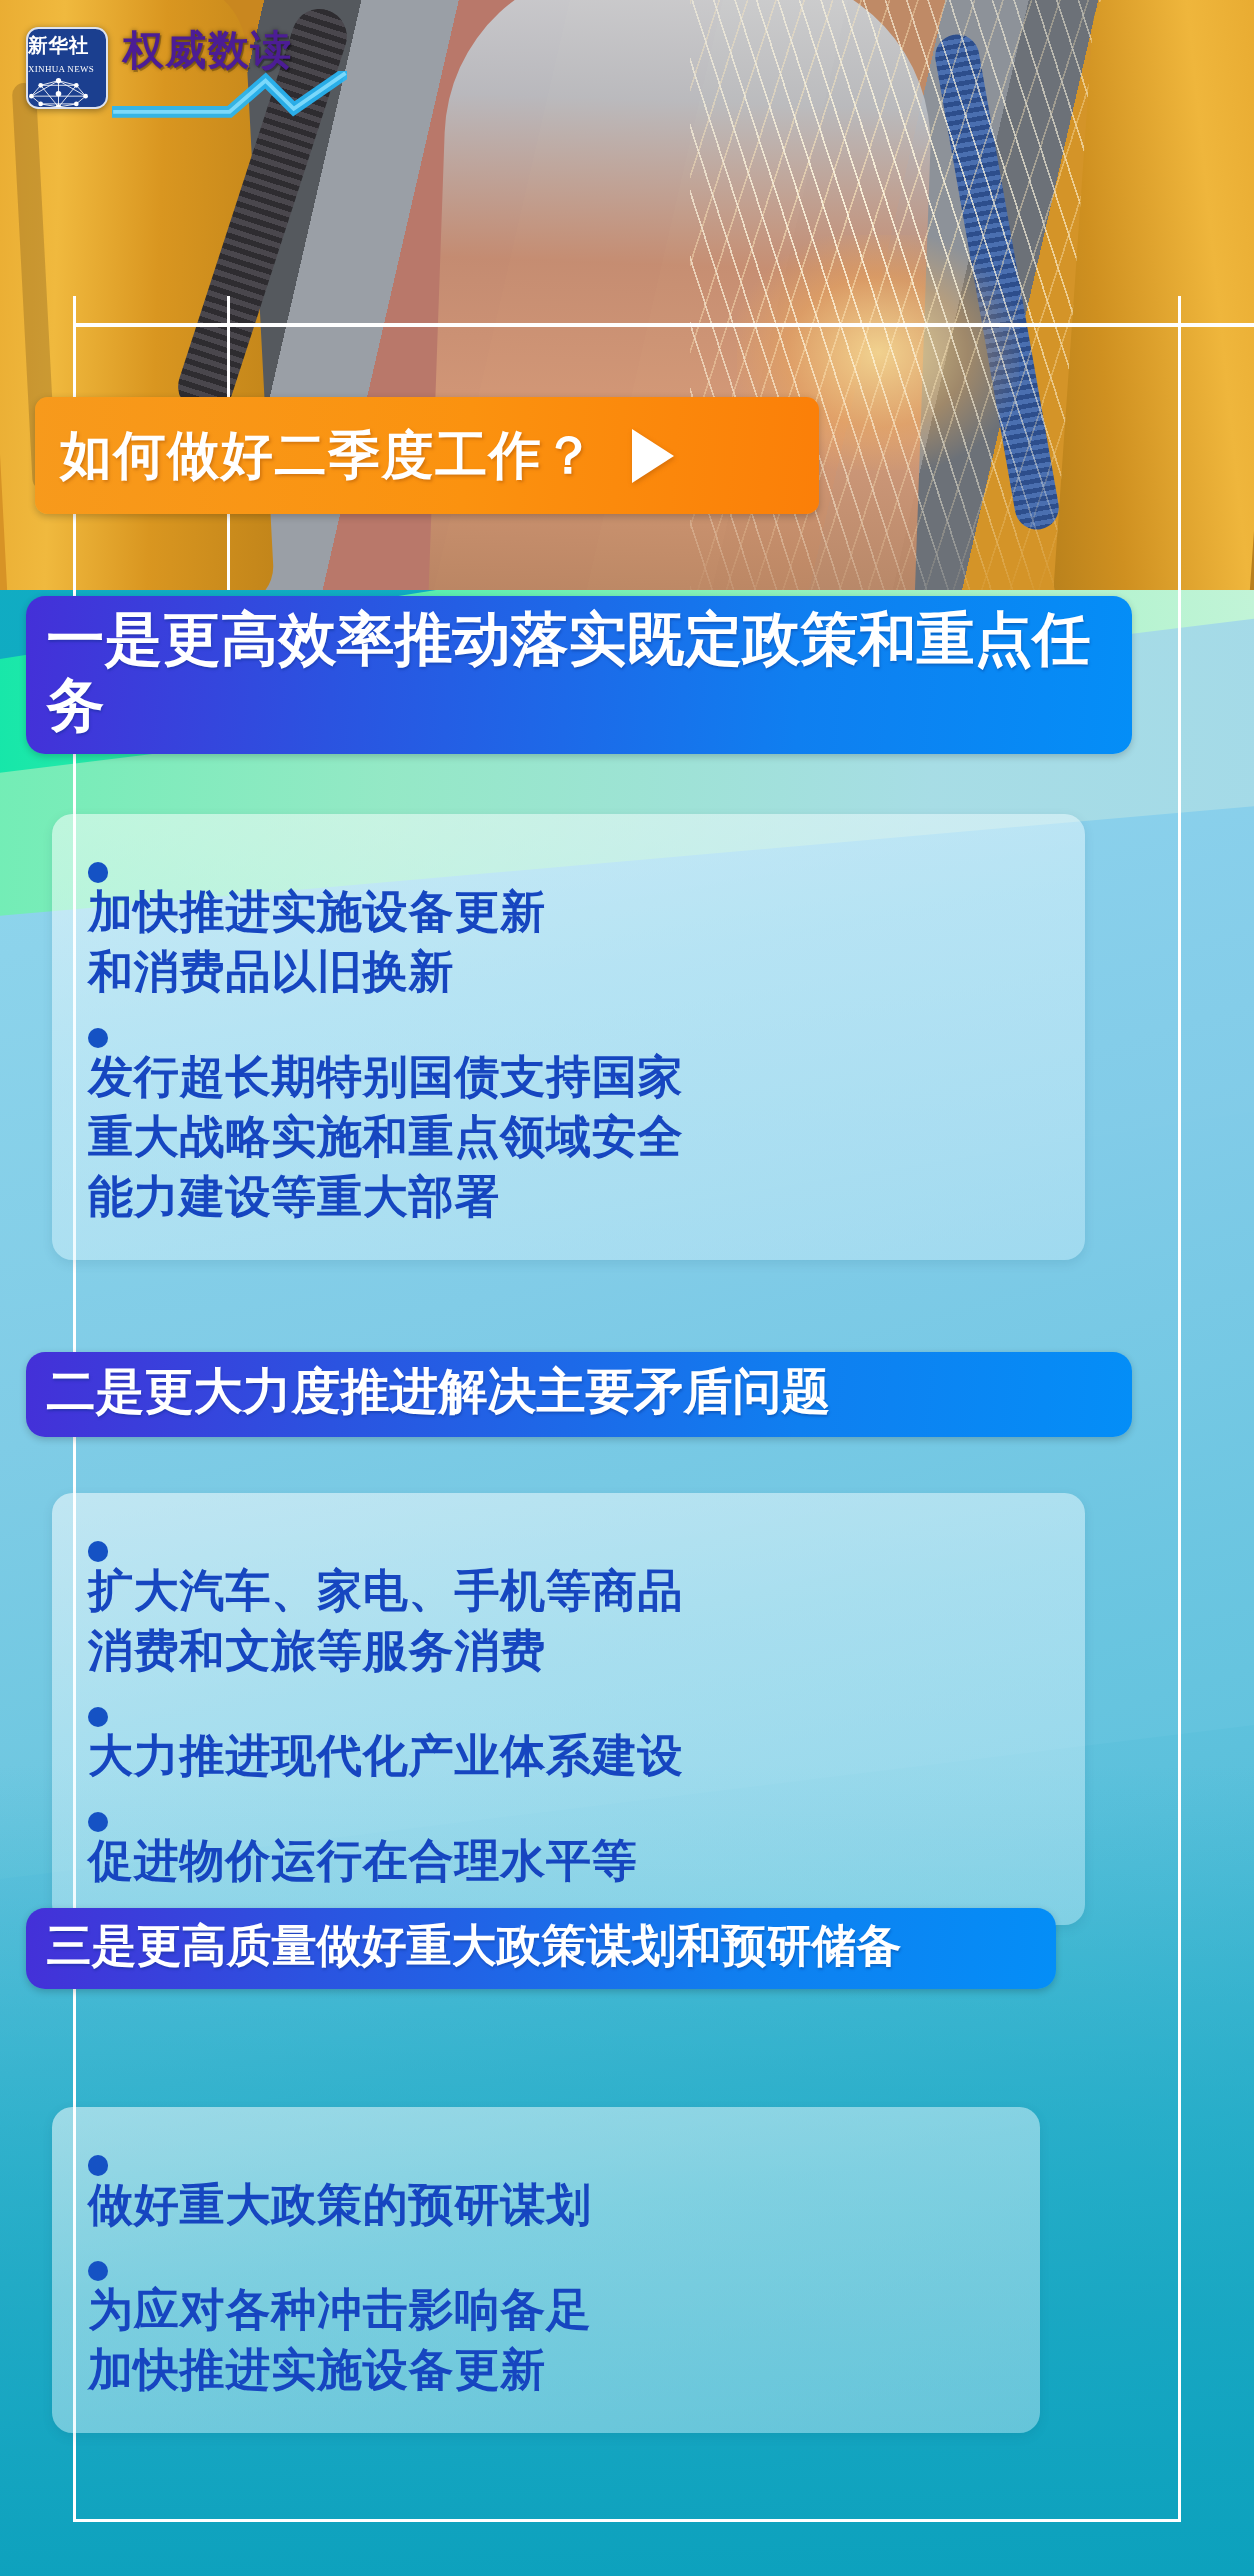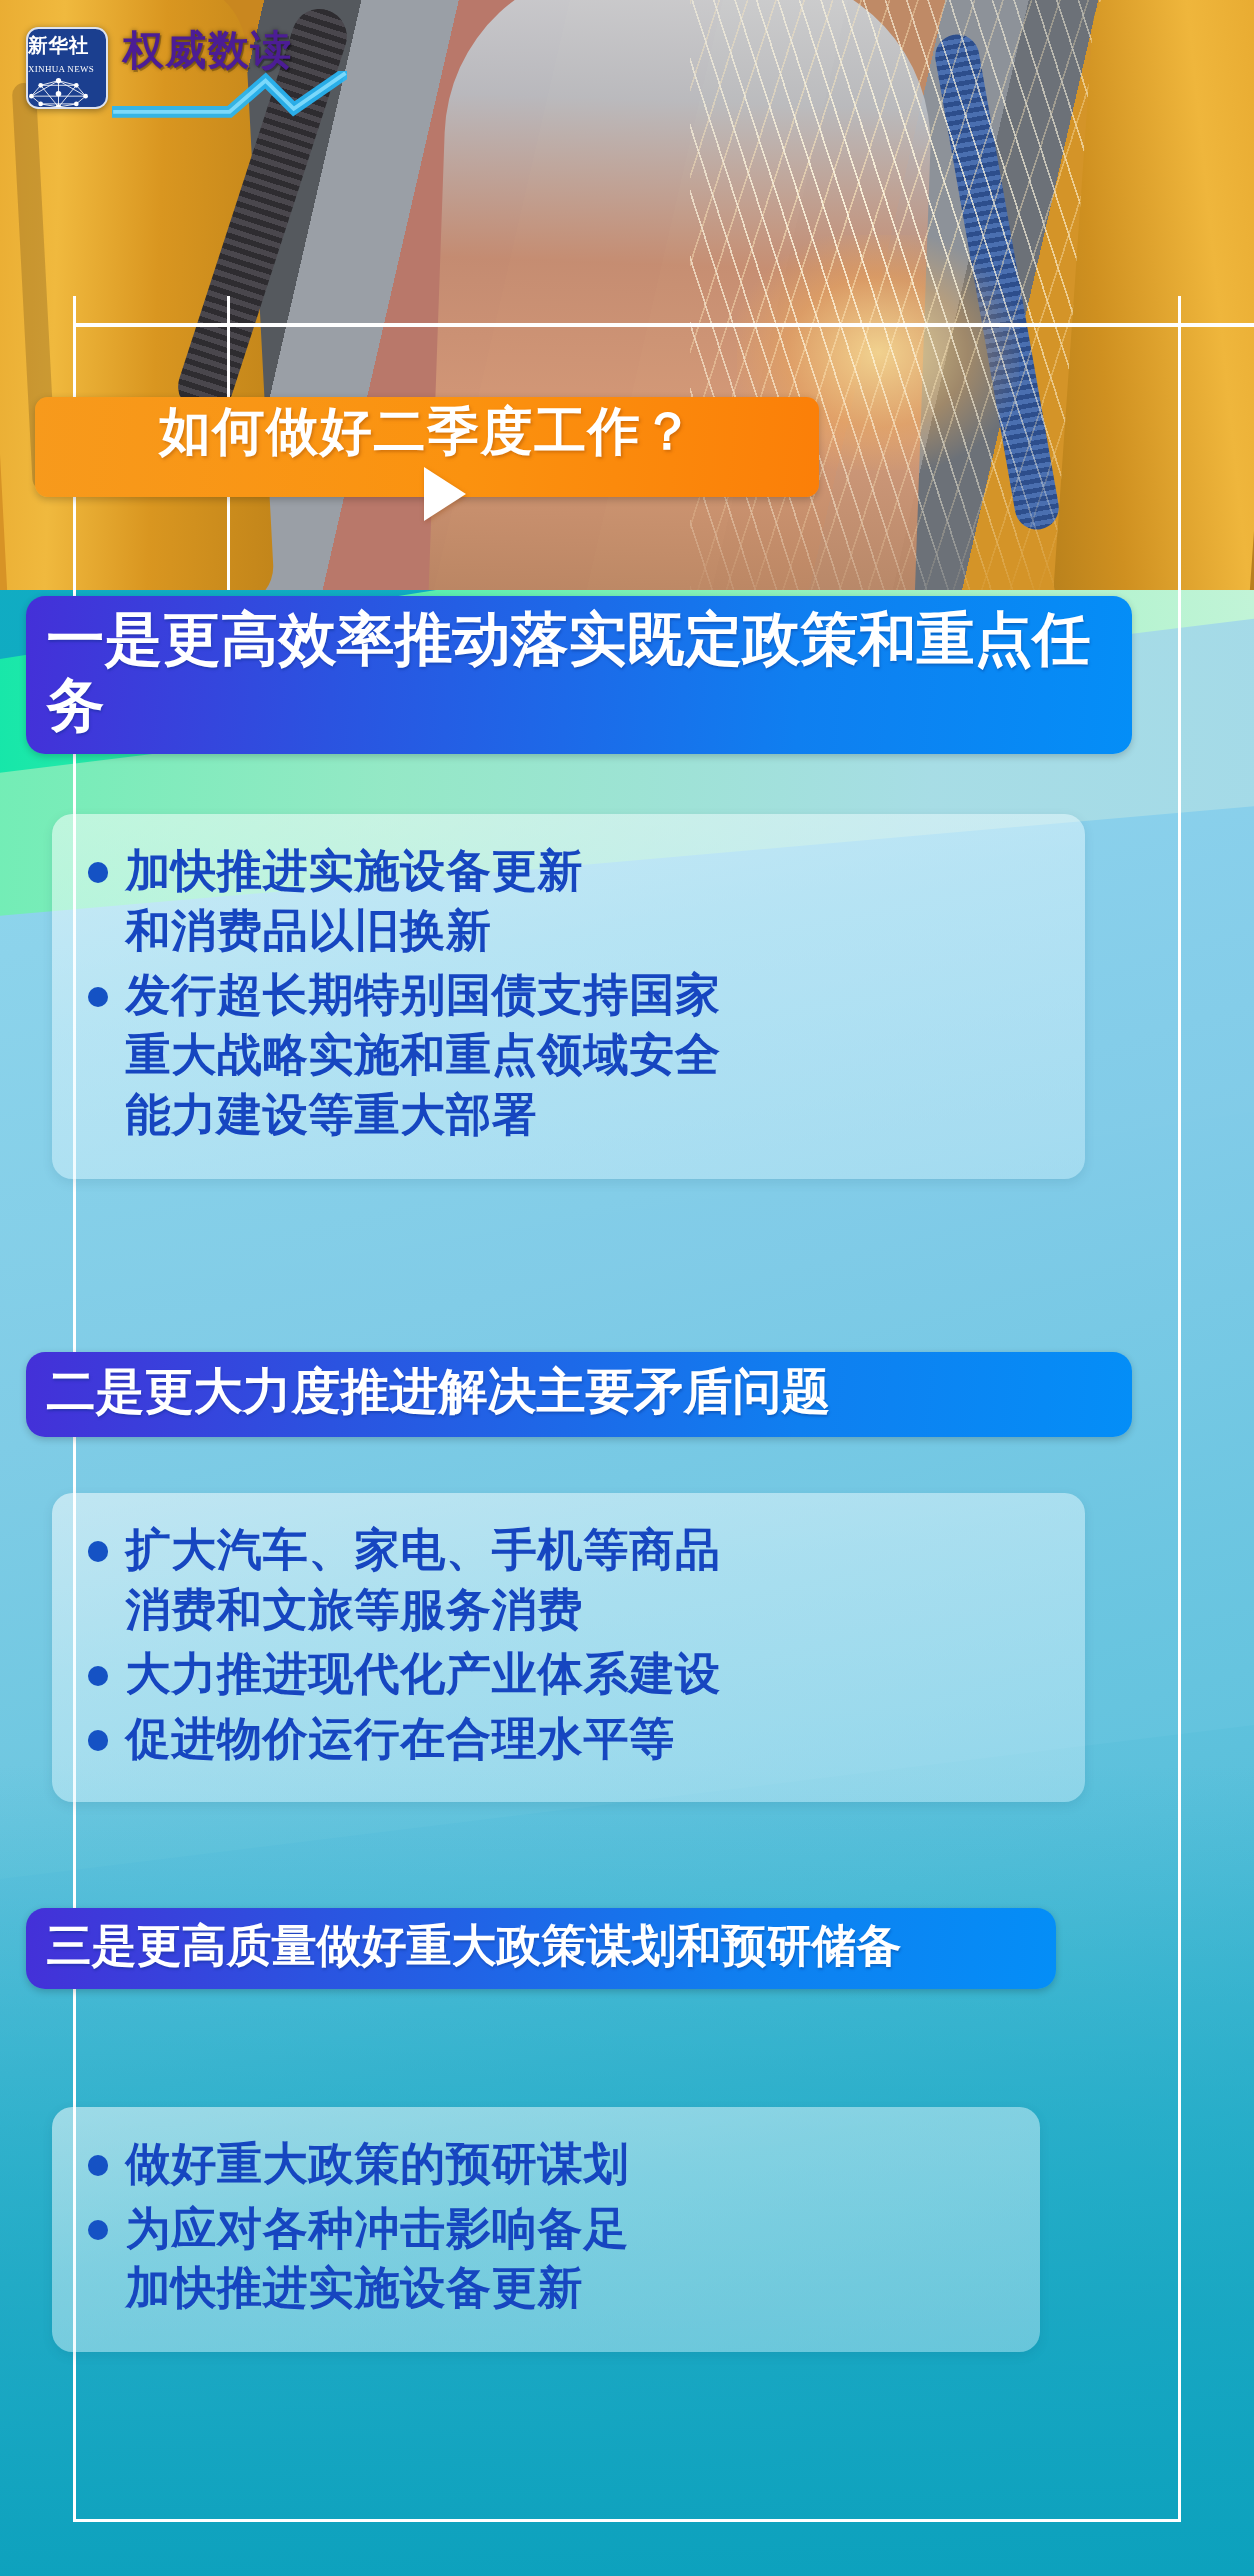--- a/index.html
+++ b/index.html
@@ -99,24 +99,24 @@
   #logo .net{ margin-top:2.4px; }
 
   
   #brand{ position:absolute; left:118px; top:30px; height:86px; z-index:20; }
   #brand .zig{ position:absolute; left:-6.3px; top:41px; z-index:1; }
   #brand .btxt{ position:relative; z-index:2; color:#4c1d95; font-size:41px; font-weight:bold;
     letter-spacing:1.6px; font-family:"Liberation Serif",serif; line-height:1;
     text-shadow:0 0 4.7px rgba(0,0,0,.45), 1.6px 1.6px 0 rgba(0,0,0,.25); padding-left:4.7px; }
 
   
-  #title-bar{ position:absolute; left:35px; top:397px; width:784px; height:100px; z-index:15;
+  #title-bar{ position:absolute; left:35px; top:397px; width:784px; height:117px; z-index:15;
     background:linear-gradient(95deg,#f79a1c 0%,#fb920f 55%,#fb7f08 100%);
     border-radius:12.5px; display:flex; align-items:center; padding:0 25px;
-    box-shadow:0 2.4px 7.8px rgba(0,0,0,.2);flex-direction:column; }
+    box-shadow:0 2.4px 7.8px rgba(0,0,0,.2); }
   #title-bar .t{ color:#fff; font-size:52px; font-weight:bold; letter-spacing:1.6px;
     font-family:"Liberation Serif",serif; white-space:nowrap;
     text-shadow:1.6px 2.4px 3.1px rgba(140,60,0,.35); }
   #title-bar .play{ margin-left:36px; width:0;height:0;
     border-left:42px solid #fff; border-top:27px solid transparent; border-bottom:27px solid transparent;
     filter:drop-shadow(1.6px 2.4px 2.4px rgba(140,60,0,.35)); }
 
   
   .sec-head{ position:absolute; z-index:15; border-radius:19px; padding:11px 20.4px 15.7px;
     background:linear-gradient(95deg,#4430d8 0%,#2b53e0 28%,#0f7ff0 70%,#048ef7 100%);
@@ -129,21 +129,21 @@
   #head2{ left:26px; top:1344px; width:1106px; }
   #head2 .h{ font-size:49px; line-height:1.2; white-space:nowrap; }
   #head3{ left:26px; top:1900px; width:1030px; }
   #head3 .h{ font-size:45px; line-height:1.2; white-space:nowrap; }
 
   
   .card{ position:absolute; z-index:12; border-radius:20.4px;
     background:linear-gradient(170deg, rgba(255,255,255,.52) 0%, rgba(235,250,255,.46) 40%, rgba(205,238,250,.44) 100%);
     box-shadow:0 3.1px 11px rgba(0,60,90,.10); padding:28px 23.5px 28px 36px; }
   .card ul{ list-style:none; }
-  .card li{ display:flex; align-items:flex-start; margin-bottom:4.7px; }
+  .card li{ display:flex; align-items:flex-start; margin-bottom:4.7px;flex-direction:column; }
   .card .dot{ flex:0 0 auto; width:20.4px; height:20.4px; border-radius:50%;
     background:#1552c4; margin:20.4px 17px 0 0; }
   .card .txt{ color:#1646c0; font-weight:bold; font-family:"Liberation Serif",serif;
     font-size:45px; line-height:1.33; letter-spacing:0.8px; }
 
   #card1{ left:52px; top:814px; width:1033px; }
   #card2{ left:52px; top:1493px; width:1033px; }
   #card3{ left:52px; top:2107px; width:988px; }
   #card2 .txt, #card3 .txt{ font-size:45px; }
 </style>

